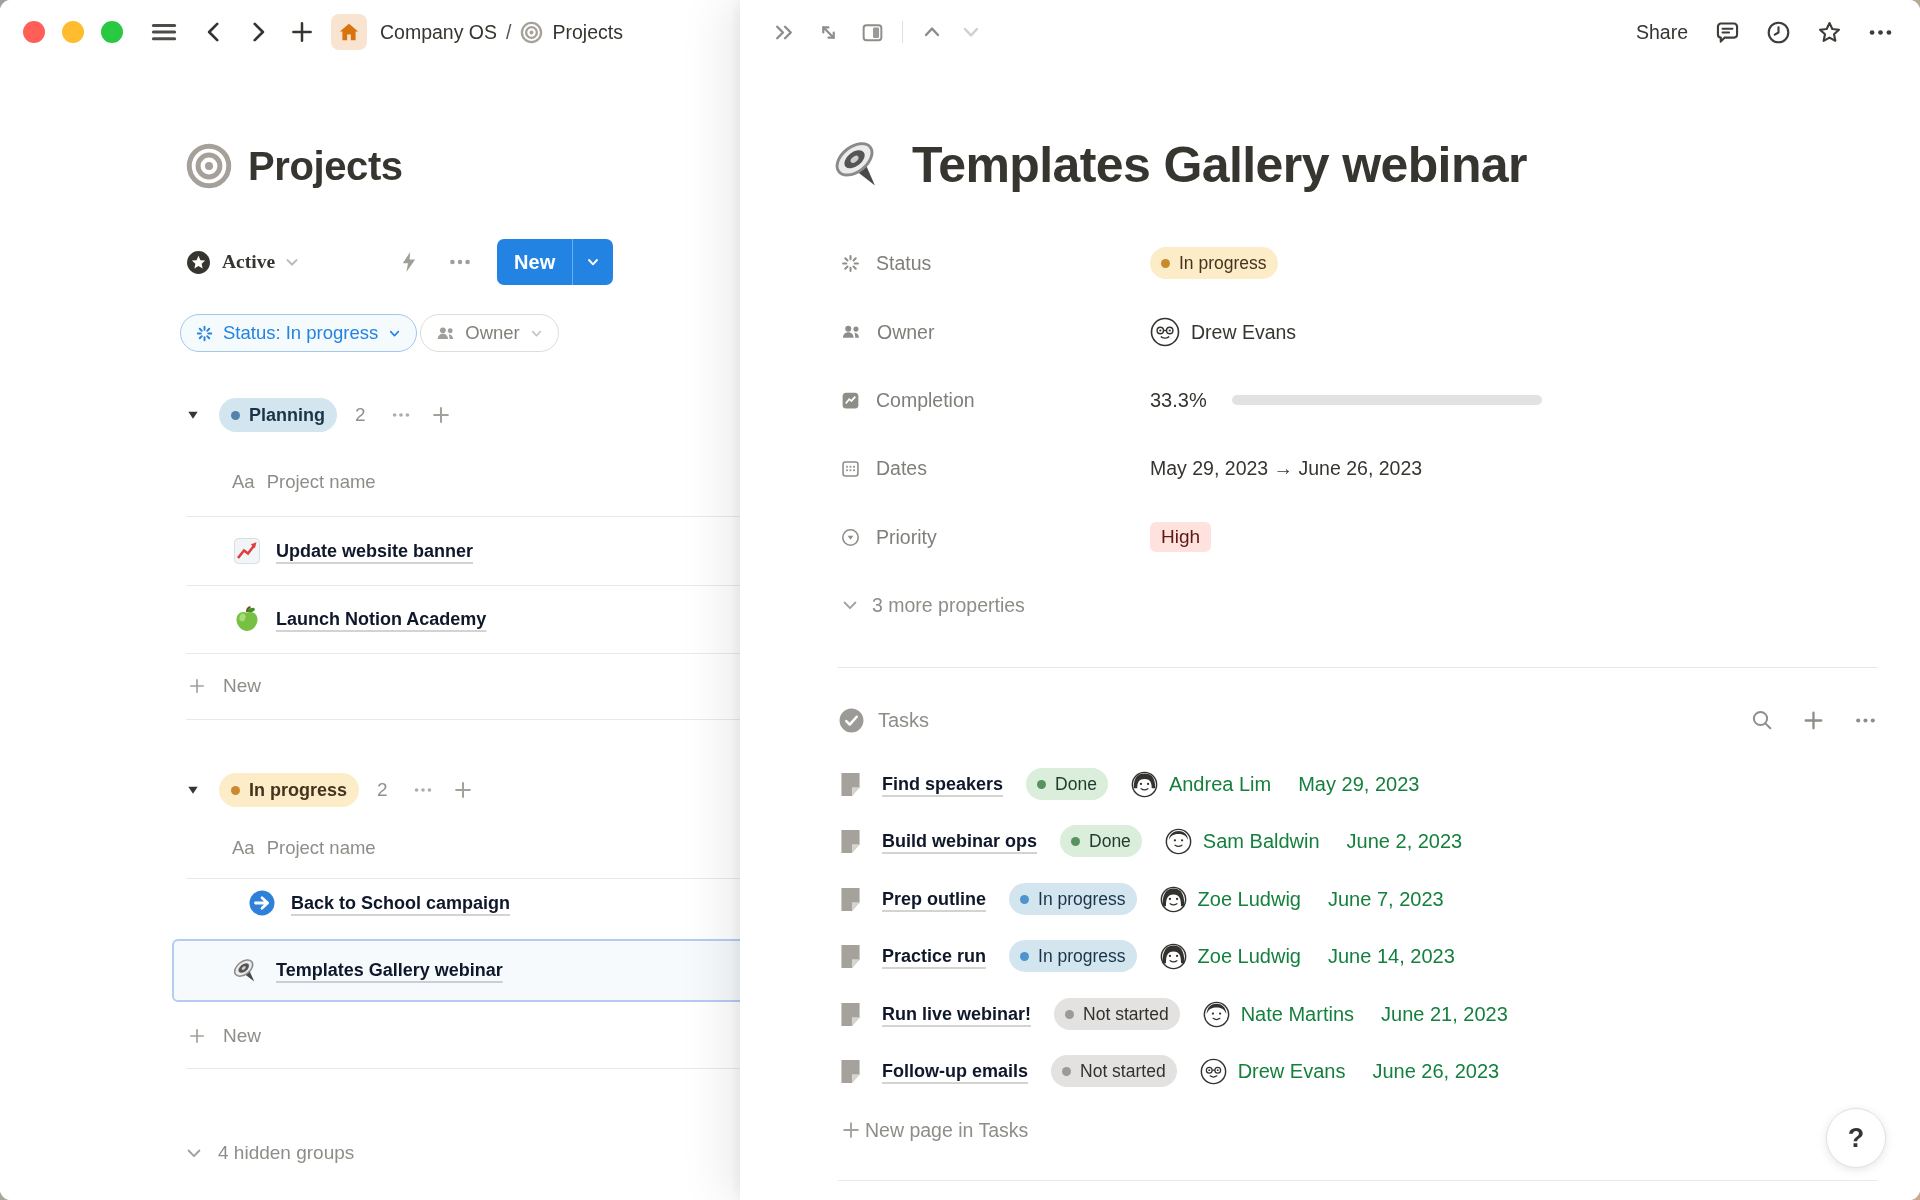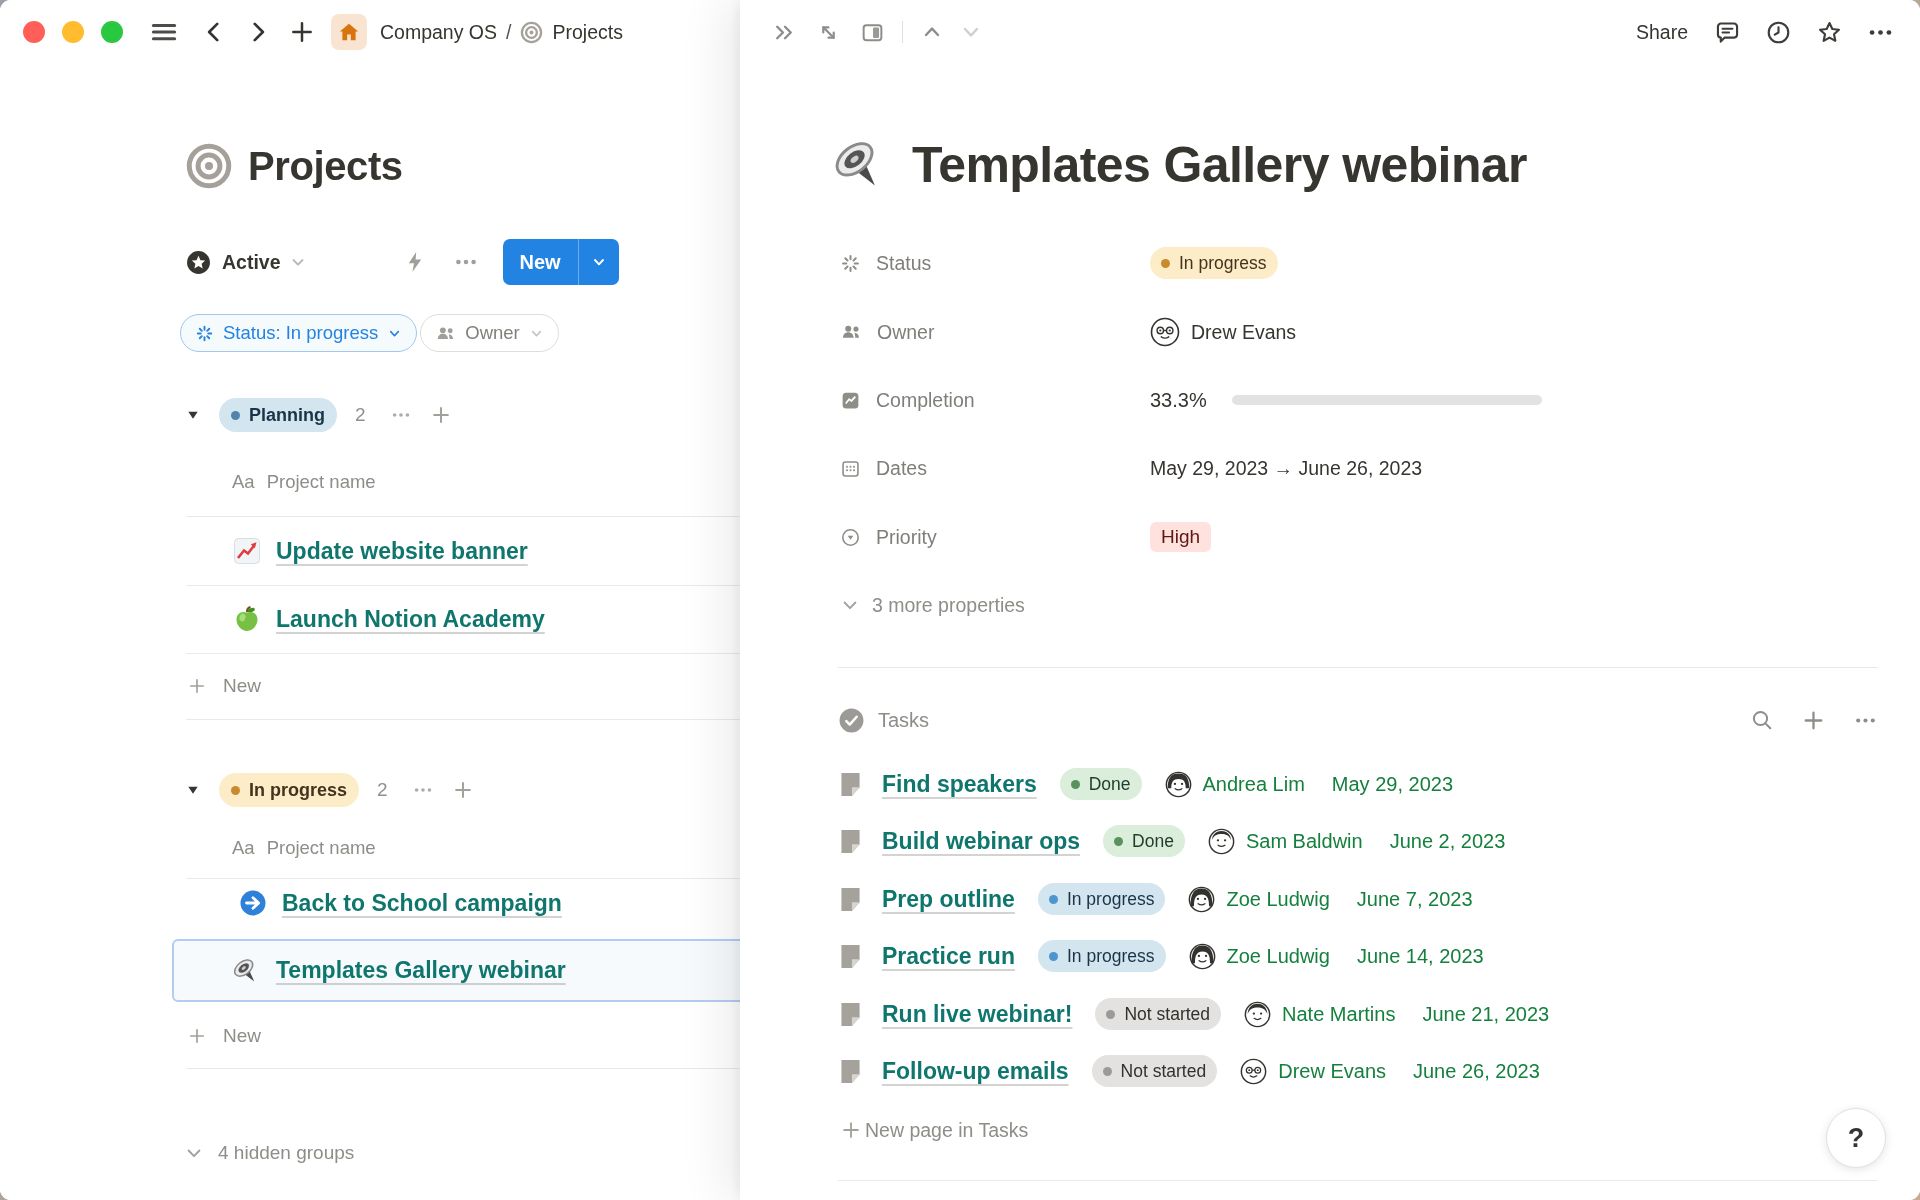--- a/index.html
+++ b/index.html
@@ -32,21 +32,21 @@
   .chip{display:inline-flex;align-items:center;gap:9px;border-radius:999px;padding:12px 12px;height:34px;font-size:18px;font-weight:600;white-space:nowrap;}
   .chip .dot{width:9px;height:9px;border-radius:50%;flex:none;}
   .chip.c-blue{background:#d3e5ef;color:#1a3347;}.chip.c-blue .dot{background:#5383ad;}
   .chip.c-yellow{background:#fdecc8;color:#47321d;}.chip.c-yellow .dot{background:#c98a2d;}
   .chip.c-green{background:#dbeddb;color:#1f3c29;}.chip.c-green .dot{background:#58935f;}
   .chip.c-gray{background:#e3e2e0;color:#33312d;}.chip.c-gray .dot{background:#9b9a97;}
   .chip.small{height:32px;font-size:17.5px;font-weight:500;padding:0 11px;}
   .chip.task-blue{background:#d3e5ef;color:#1a3347;}.chip.task-blue .dot{background:#4e94ce;}
   .count{font-size:19px;color:#91908b;}
   .colhead{font-size:18.5px;color:#8f8d88;}
-  .link{font-weight:600;font-size:23px;color:#0f766e;text-decoration:underline;text-decoration-color:rgba(55,53,47,.22);text-decoration-thickness:1.5px;text-underline-offset:5px;white-space:nowrap;text-align:right;}
+  .link{font-weight:600;font-size:18px;color:#0f172a;text-decoration:underline;text-decoration-color:rgba(55,53,47,.22);text-decoration-thickness:1.5px;text-underline-offset:5px;white-space:nowrap;text-align:right;}
   .new-label{font-size:19px;color:#8f8d88;}
   .selected-row{position:absolute;left:172px;top:939px;width:574px;height:63px;border:2px solid #b3cdf1;border-radius:6px;background:#f7fafd;display:flex;align-items:center;}
 
   
   .peek{position:absolute;left:740px;top:0;bottom:0;right:0;background:#fff;z-index:2;
     box-shadow:-3px 0 10px rgba(15,15,15,.05),-16px 0 44px rgba(15,15,15,.08);}
   .peek-title{font-size:50px;font-weight:700;color:#37352f;letter-spacing:-.6px;white-space:nowrap;}
   .prop-row{position:absolute;left:100px;height:44px;display:flex;align-items:center;}
   .prop-label{font-size:19.5px;color:#807e79;margin-left:15px;}
   .prop-val{position:absolute;left:310px;display:flex;align-items:center;}
@@ -127,21 +127,21 @@
       <span class="page-title">Projects</span>
     </div>
 
     <div class="frow" style="left:186px;top:236px;height:52px;">
       <span>
         <svg width="25" height="25" viewBox="0 0 24 24">
             <circle cx="12" cy="12" r="11" fill="#37352f"></circle>
             <polygon points="12,5.6 13.9,9.8 18.4,10.2 15,13.2 16,17.7 12,15.3 8,17.7 9,13.2 5.6,10.2 10.1,9.8" fill="#fff"></polygon>
           </svg>
       </span>
-      <span class="view-label" style="margin-left:11px;">Active</span>
+      <span class="view-label" style="margin-left:11px;font-family:Liberation Serif, serif;">Active</span>
       <span style="margin-left:8px;">
         <svg width="18" height="18" viewBox="0 0 24 24">
             <path d="M6 9.5 L12 15.5 L18 9.5" stroke="#b9b7b2" stroke-width="2.6" fill="none" stroke-linecap="round" stroke-linejoin="round"></path>
           </svg>
       </span>
       <span style="margin-left:96px;">
         <svg width="24" height="24" viewBox="0 0 24 24">
             <path d="M13.2 2 L5.8 13.2 H11 L9.4 22 L18.2 9.6 H12.6 Z" fill="#a09e98"></path>
           </svg>
       </span>
@@ -296,21 +296,21 @@
       </span>
     </div>
 
     <div class="frow" style="left:232px;top:826px;height:44px;gap:12px;">
       <span class="colhead t-lgray">Aa</span>
       <span class="colhead">Project name</span>
     </div>
 
     <div class="hr" style="left:186px;top:878px;width:556px;"></div>
 
-    <div class="frow" style="left:192px;top:878px;height:50px;width:556px;">
+    <div class="frow" style="left:201px;top:878px;height:50px;width:556px;">
       <span style="margin-left:47px;">
         <svg width="28" height="28" viewBox="0 0 28 28">
             <circle cx="14" cy="14" r="12.5" fill="#2f80d9"></circle>
             <path d="M7.5 14 H19 M14 8.8 L19.6 14 L14 19.2" stroke="#fff" stroke-width="2.8" fill="none" stroke-linecap="round" stroke-linejoin="round"></path>
           </svg>
       </span>
       <span class="link" style="margin-left:15px;">Back to School campaign</span>
     </div>
 
     <div class="selected-row">

